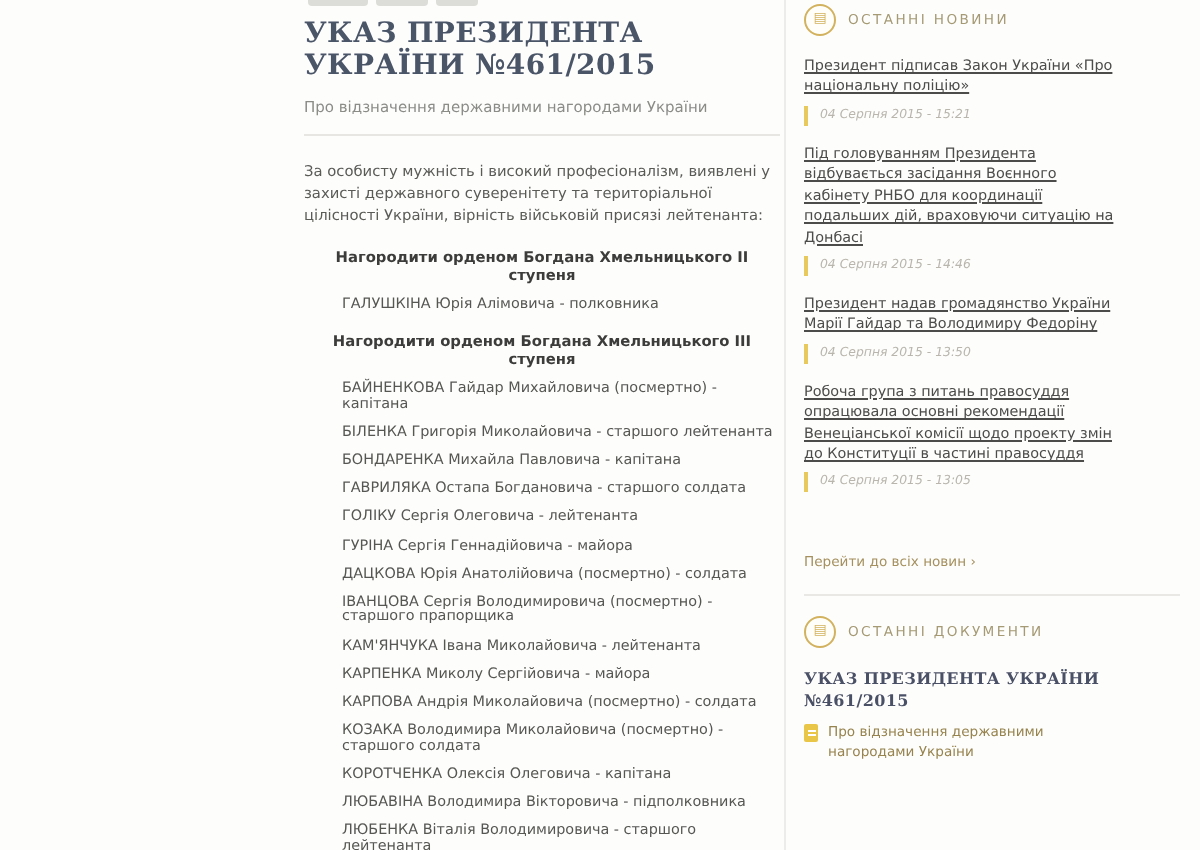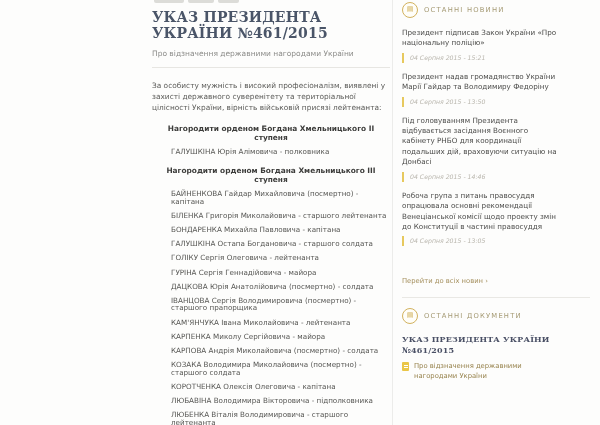--- a/index.html
+++ b/index.html
@@ -25,21 +25,21 @@
   
   .sidebar { position:absolute; left:392px; top:0; width:208px; height:425px;
              border-left:1px solid #ececea; padding:0 10px 0 9px; background:#fdfdfc; }
   .side-header { display:flex; align-items:center; gap:6px; margin:2px 0 10px 0; }
   .circle-icon { flex:0 0 auto; width:16px; height:16px; border:1.5px solid #d2b25e;
                  border-radius:50%; color:#d2b25e; font-size:7px; line-height:13px;
                  text-align:center; background:#fffef9; }
   .side-header-label { font-size:6.8px; font-weight:normal; letter-spacing:1.2px;
                        color:#a59a74; text-transform:uppercase; }
   .news-item { margin-bottom:9px; }
-  .news-title { width:160px; font-size:7.2px; line-height:1.45; color:#4c4c4a; }
+  .news-title { width:160px; font-size:7.2px; line-height:1.45; color:#4c4c4a;text-decoration:underline; }
   .news-date { margin-top:4px; border-left:2px solid #e7c95e; padding-left:6px;
                font-size:6.2px; color:#b9b6ad; font-style:italic; line-height:1.6; }
   .more-link { display:inline-block; margin:22px 0 10px 0; font-size:6.8px;
                color:#a5905e; text-decoration:none; cursor:pointer; }
   .side-rule { border:none; border-top:1px solid #e9e8e4; margin:2px 0 10px 0; }
   .doc-item { margin-bottom:10px; }
   .doc-item-title { width:172px; font-family:"DejaVu Serif", serif; font-size:8px;
                     font-weight:bold; color:#4a5065; line-height:1.35; letter-spacing:.2px; }
   .doc-sub { display:flex; align-items:flex-start; gap:5px; margin-top:5px; }
   .doc-icon { flex:0 0 auto; width:7px; height:9px; margin-top:1px; border-radius:1px;
@@ -74,21 +74,21 @@
 
   <div class="award-section">
     <h3 class="award-heading">Нагородити орденом Богдана Хмельницького III ступеня</h3>
     <div class="names">
   <div class="name-row"><span class="nm">БАЙНЕНКОВА Гайдар Михайловича (посмертно) - капітана</span></div>
 
   <div class="name-row"><span class="nm">БІЛЕНКА Григорія Миколайовича - старшого лейтенанта</span></div>
 
   <div class="name-row"><span class="nm">БОНДАРЕНКА Михайла Павловича - капітана</span></div>
 
-  <div class="name-row"><span class="nm">ГАЛУШКІНА Остапа Богдановича - старшого солдата</span></div>
+  <div class="name-row"><span class="nm">ГАВРИЛЯКА Остапа Богдановича - старшого солдата</span></div>
 
   <div class="name-row"><span class="nm">ГОЛІКУ Сергія Олеговича - лейтенанта</span></div>
 
   <div class="name-row"><span class="nm">ГУРІНА Сергія Геннадійовича - майора</span></div>
 
   <div class="name-row"><span class="nm">ДАЦКОВА Юрія Анатолійовича (посмертно) - солдата</span></div>
 
   <div class="name-row"><span class="nm">ІВАНЦОВА Сергія Володимировича (посмертно) - старшого прапорщика</span></div>
 
   <div class="name-row"><span class="nm">КАМ'ЯНЧУКА Івана Миколайовича - лейтенанта</span></div>
@@ -119,27 +119,27 @@
         <span class="circle-icon">▤</span>
         <span class="side-header-label">ОСТАННІ НОВИНИ</span>
       </div>
       <div id="news-list">
   <div class="news-item">
     <div class="news-title">Президент підписав Закон України «Про національну поліцію»</div>
     <div class="news-date">04 Серпня 2015 - 15:21</div>
   </div>
 
   <div class="news-item">
-    <div class="news-title">Президент надав громадянство України Марії Гайдар та Володимиру Федоріну</div>
-    <div class="news-date">04 Серпня 2015 - 13:50</div>
+    <div class="news-title">Під головуванням Президента відбувається засідання Воєнного кабінету РНБО для координації подальших дій, враховуючи ситуацію на Донбасі</div>
+    <div class="news-date">04 Серпня 2015 - 14:46</div>
   </div>
 
   <div class="news-item">
-    <div class="news-title">Під головуванням Президента відбувається засідання Воєнного кабінету РНБО для координації подальших дій, враховуючи ситуацію на Донбасі</div>
-    <div class="news-date">04 Серпня 2015 - 14:46</div>
+    <div class="news-title">Президент надав громадянство України Марії Гайдар та Володимиру Федоріну</div>
+    <div class="news-date">04 Серпня 2015 - 13:50</div>
   </div>
 
   <div class="news-item">
     <div class="news-title">Робоча група з питань правосуддя опрацювала основні рекомендації Венеціанської комісії щодо проекту змін до Конституції в частині правосуддя</div>
     <div class="news-date">04 Серпня 2015 - 13:05</div>
   </div>
 </div>
       <a class="more-link">Перейти до всіх новин ›</a>
     </section>
 

